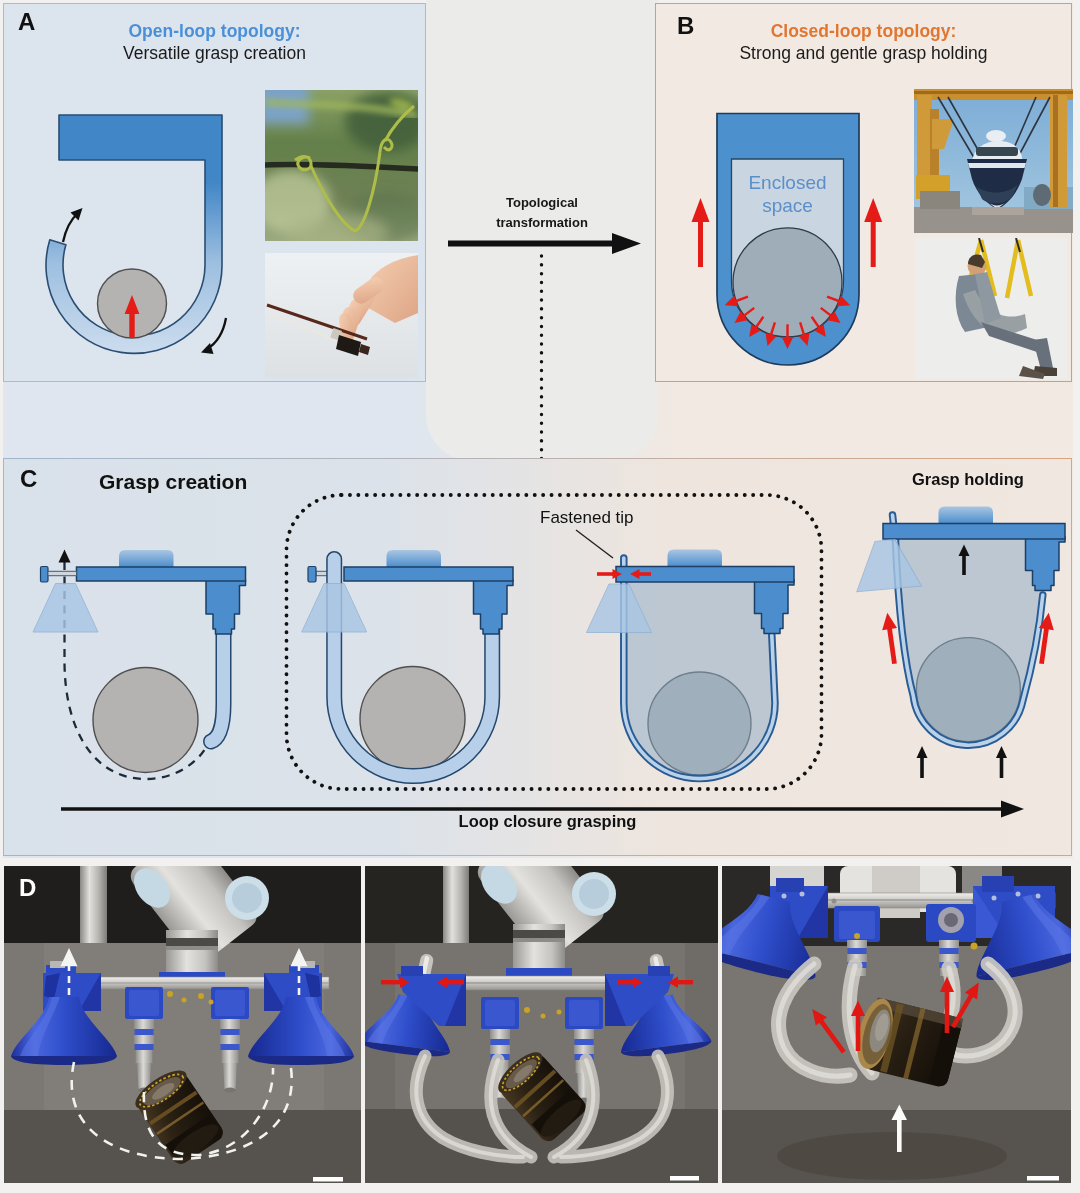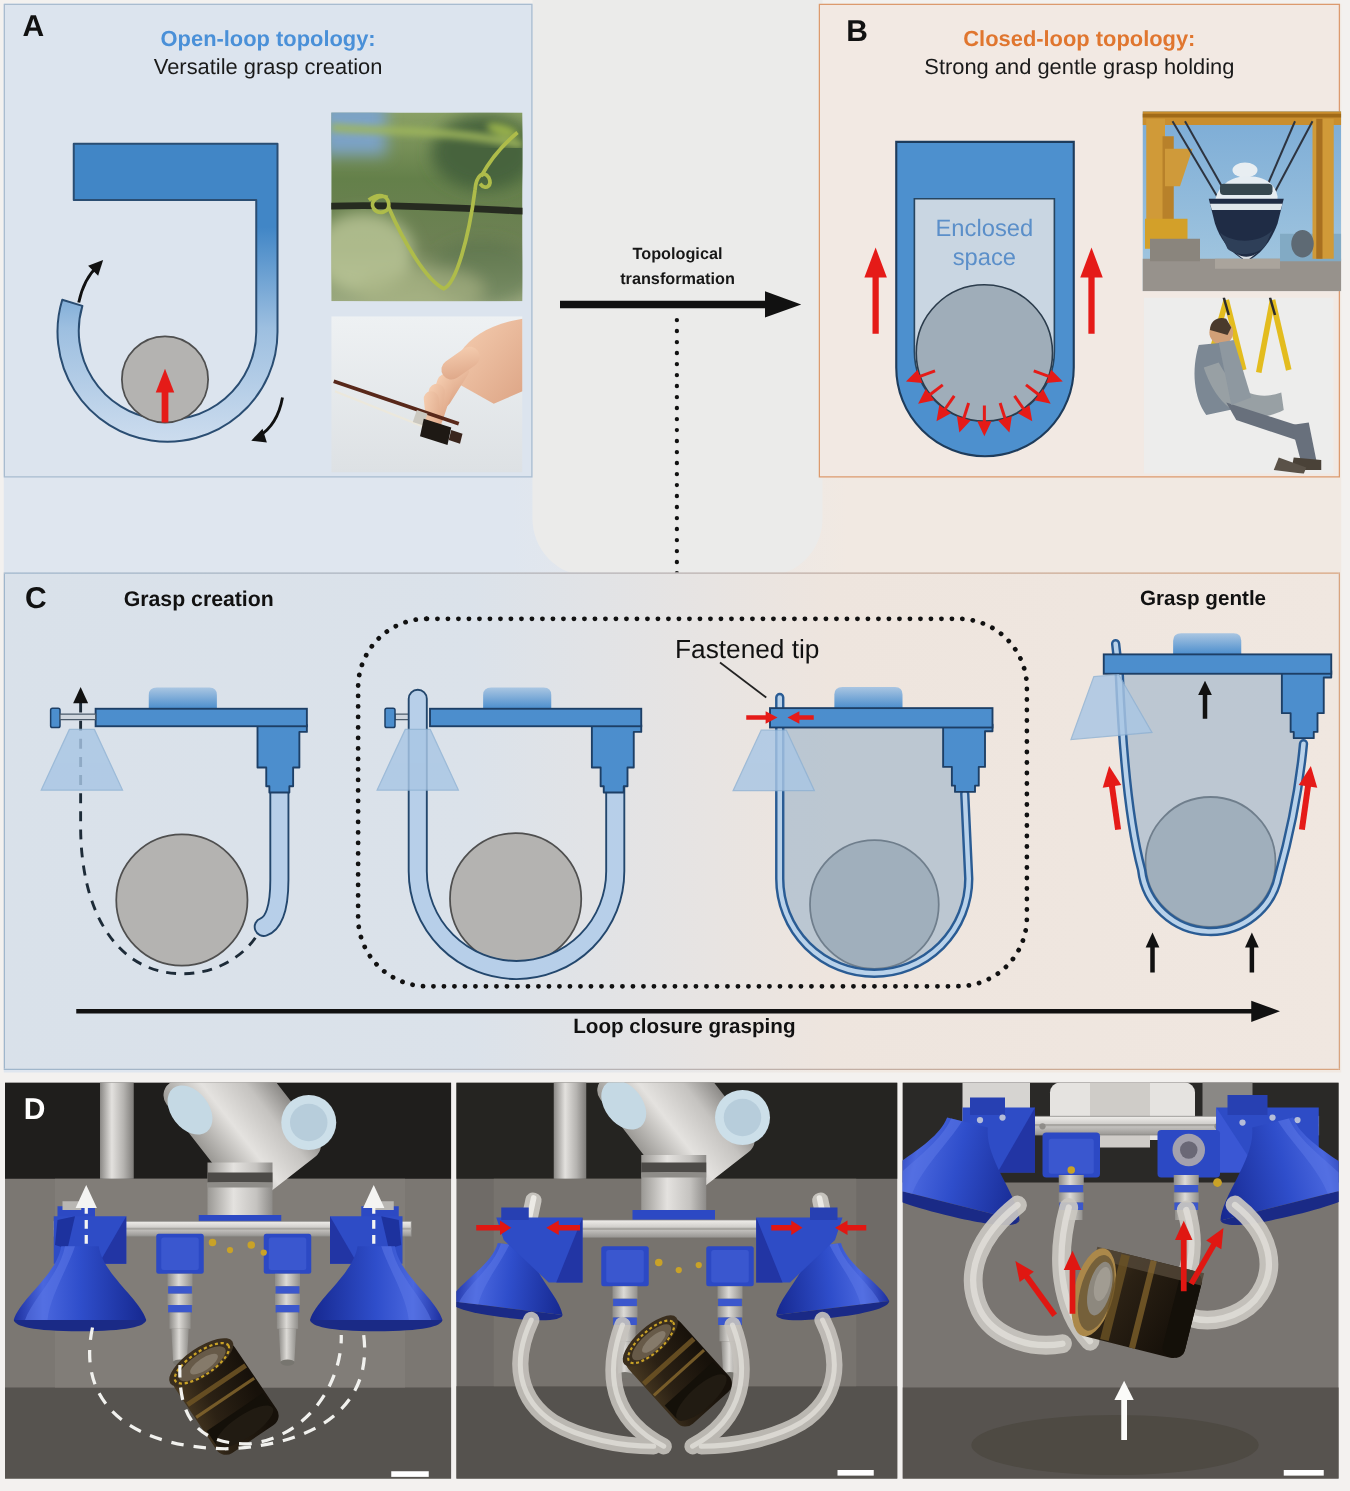--- a/index.html
+++ b/index.html
@@ -215,23 +215,23 @@
 
   <div class="abs" style="left:442px;top:193px;width:200px;text-align:center;font-weight:bold;font-size:13px;line-height:20px;color:#171717;">Topological<br>transformation</div>
   <svg class="abs" style="left:426px;top:230px;" width="232" height="270" viewBox="426 230 232 270">
     <line x1="448" y1="243.5" x2="617" y2="243.5" stroke="#111" stroke-width="6"></line>
     <polygon points="641,243.5 612,233 612,254" fill="#111"></polygon>
     <line x1="541.5" y1="256" x2="541.5" y2="492" stroke="#111" stroke-width="3.4" stroke-dasharray="0.1 8.7" stroke-linecap="round"></line>
   </svg>
 
   <div class="abs" style="left:3px;top:458px;width:1067px;height:396px;background:linear-gradient(90deg,#d9e1ea 0%,#dbe2ea 35%,#eee5de 62%,#f0e7e0 100%);border:1.5px solid;border-image:linear-gradient(90deg,#9fb6cc,#b9b2b2,#d9a47e) 1;">
     <div class="abs lbl" style="left:16px;top:6px;">C</div>
-    <div class="abs" style="left:95px;top:11px;font-weight:bold;font-size:17px;color:#111;">Grasp creation</div>
-    <div class="abs" style="left:908px;top:11px;font-weight:bold;font-size:16.5px;color:#111;">Grasp gentle</div>
-    <div class="abs" style="left:536px;top:49px;font-size:21px;color:#111;">Fastened tip</div>
+    <div class="abs" style="left:95px;top:11px;font-weight:bold;font-size:21px;color:#111;">Grasp creation</div>
+    <div class="abs" style="left:908px;top:11px;font-weight:bold;font-size:16.5px;color:#111;">Grasp holding</div>
+    <div class="abs" style="left:536px;top:49px;font-size:17px;color:#111;">Fastened tip</div>
     <div class="abs" style="left:10px;top:353px;width:1067px;text-align:center;font-weight:bold;font-size:16.5px;color:#111;">Loop closure grasping</div>
     <svg class="abs" style="left:0;top:0;" width="1067" height="396" viewBox="3 458 1067 396" id="svgC">
       <defs>
         <linearGradient id="gmount" x1="0" y1="0" x2="0" y2="1">
           <stop offset="0" stop-color="#aac6e2"></stop>
           <stop offset="1" stop-color="#4c8ecd"></stop>
         </linearGradient>
         <g id="ra">
           <path d="M-126.5,0 L-126.5,-11 Q-126.5,-17 -120,-17 L-78,-17 Q-72,-17 -72,-11 L-72,0 Z" fill="url(#gmount)" stroke="none"></path>
           <path d="M-39.5,13 L-39.5,47 L-32.5,47 L-32.5,62 L-30,62 L-30,67 L-14,67 L-14,62 L-11,62 L-11,47 L-6,47 L-6,18.5 L0,18.5 L0,13 Z" fill="#4c8ecd" stroke="#1d3f66" stroke-width="1.5" stroke-linejoin="round"></path>

